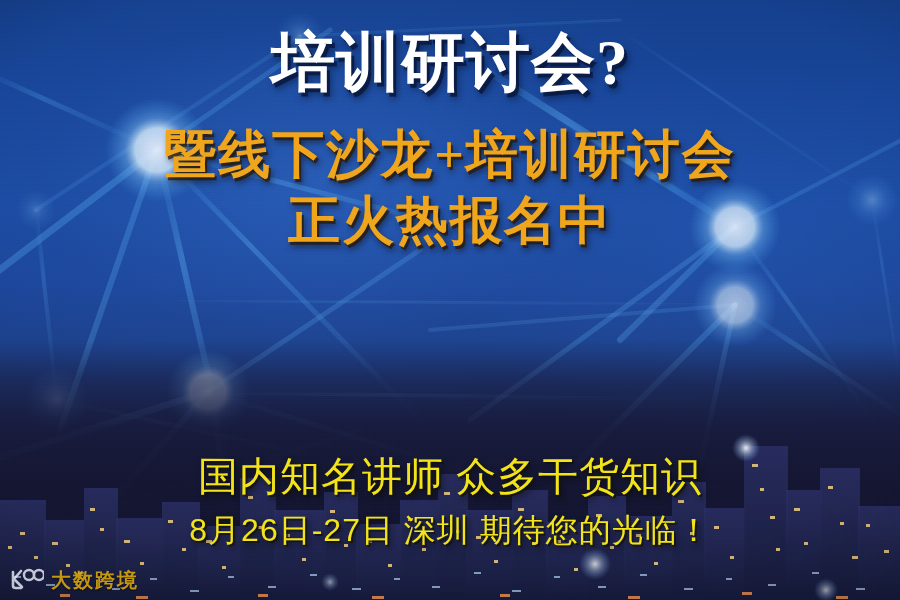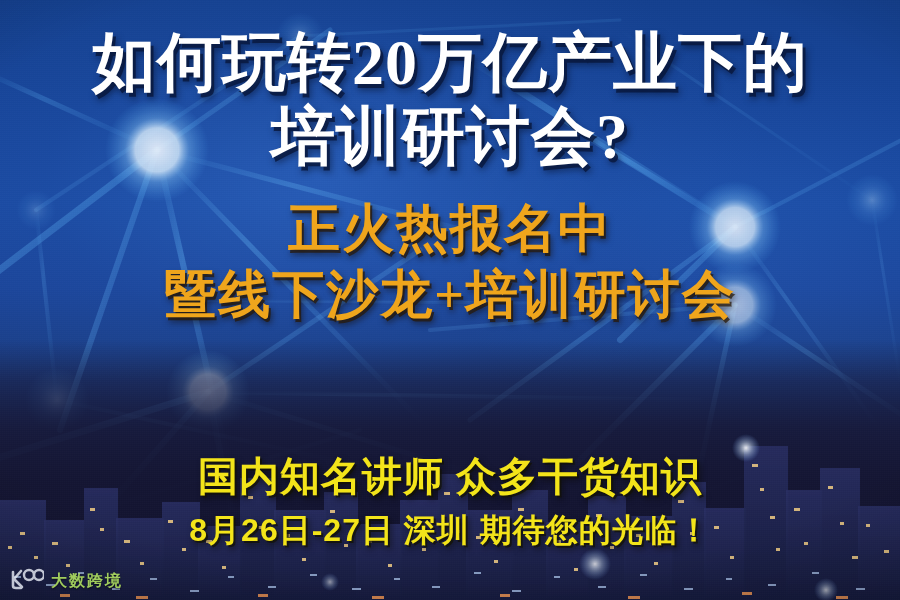--- a/index.html
+++ b/index.html
@@ -124,21 +124,21 @@
   .footer-block {
     position: absolute;
     left: 0;
     right: 0;
     bottom: 42px;
     text-align: center;
   }
 
   .footer-line {
     font-family: "Liberation Sans", "DejaVu Sans", sans-serif;
-    font-weight: bold;
+    font-weight: normal;
     font-size: 40px;
     line-height: 52px;
     letter-spacing: 1px;
     color: #f3e41a;
     text-shadow:
       2px 2px 0 rgba(20,18,4,0.72),
       3px 4px 6px rgba(10,9,2,0.6);
     white-space: nowrap;
   }
   .footer-line.is-date { font-size: 32px; line-height: 56px; }
@@ -149,24 +149,24 @@
     left: 10px;
     bottom: 6px;
     display: flex;
     align-items: center;
     gap: 7px;
     opacity: 0.82;
   }
   #watermark .mark { display: block; }
   #watermark .wm-text {
     font-family: "Liberation Sans", "DejaVu Sans", sans-serif;
-    font-size: 16px;
+    font-size: 20px;
     font-weight: bold;
     letter-spacing: 2px;
-    color: #bef264;
+    color: #eab308;
     text-shadow: 0 1px 2px rgba(0,0,0,0.8);
   }
 </style>
 </head>
 <body>
 
 <div id="poster">
 
   <div class="bg-layer" id="bg-gradient"></div>
   <div class="bg-layer" id="bg-glow-wash"></div>
@@ -384,27 +384,26 @@
       <circle cx="330" cy="232" r="9" fill="url(#starGlow)" opacity="0.6"></circle>
     </svg>
   </div>
 
   <div class="bg-layer" id="bg-vignette"></div>
   <div class="bg-layer" id="bg-noise"></div>
 
   <div id="content">
 
     <div class="title-block">
-      <div class="title-line">如何玩转20万亿产业下的</div>
       <div class="title-line">培训研讨会?</div>
     </div>
 
     <div class="subtitle-block">
+      <div class="subtitle-line">暨线下沙龙+培训研讨会</div>
       <div class="subtitle-line">正火热报名中</div>
-      <div class="subtitle-line">暨线下沙龙+培训研讨会</div>
     </div>
 
     <div class="footer-block">
       <div class="footer-line">国内知名讲师 众多干货知识</div>
       <div class="footer-line is-date">8月26日-27日 深圳 期待您的光临！</div>
     </div>
 
   </div>
 
   <div id="watermark">

